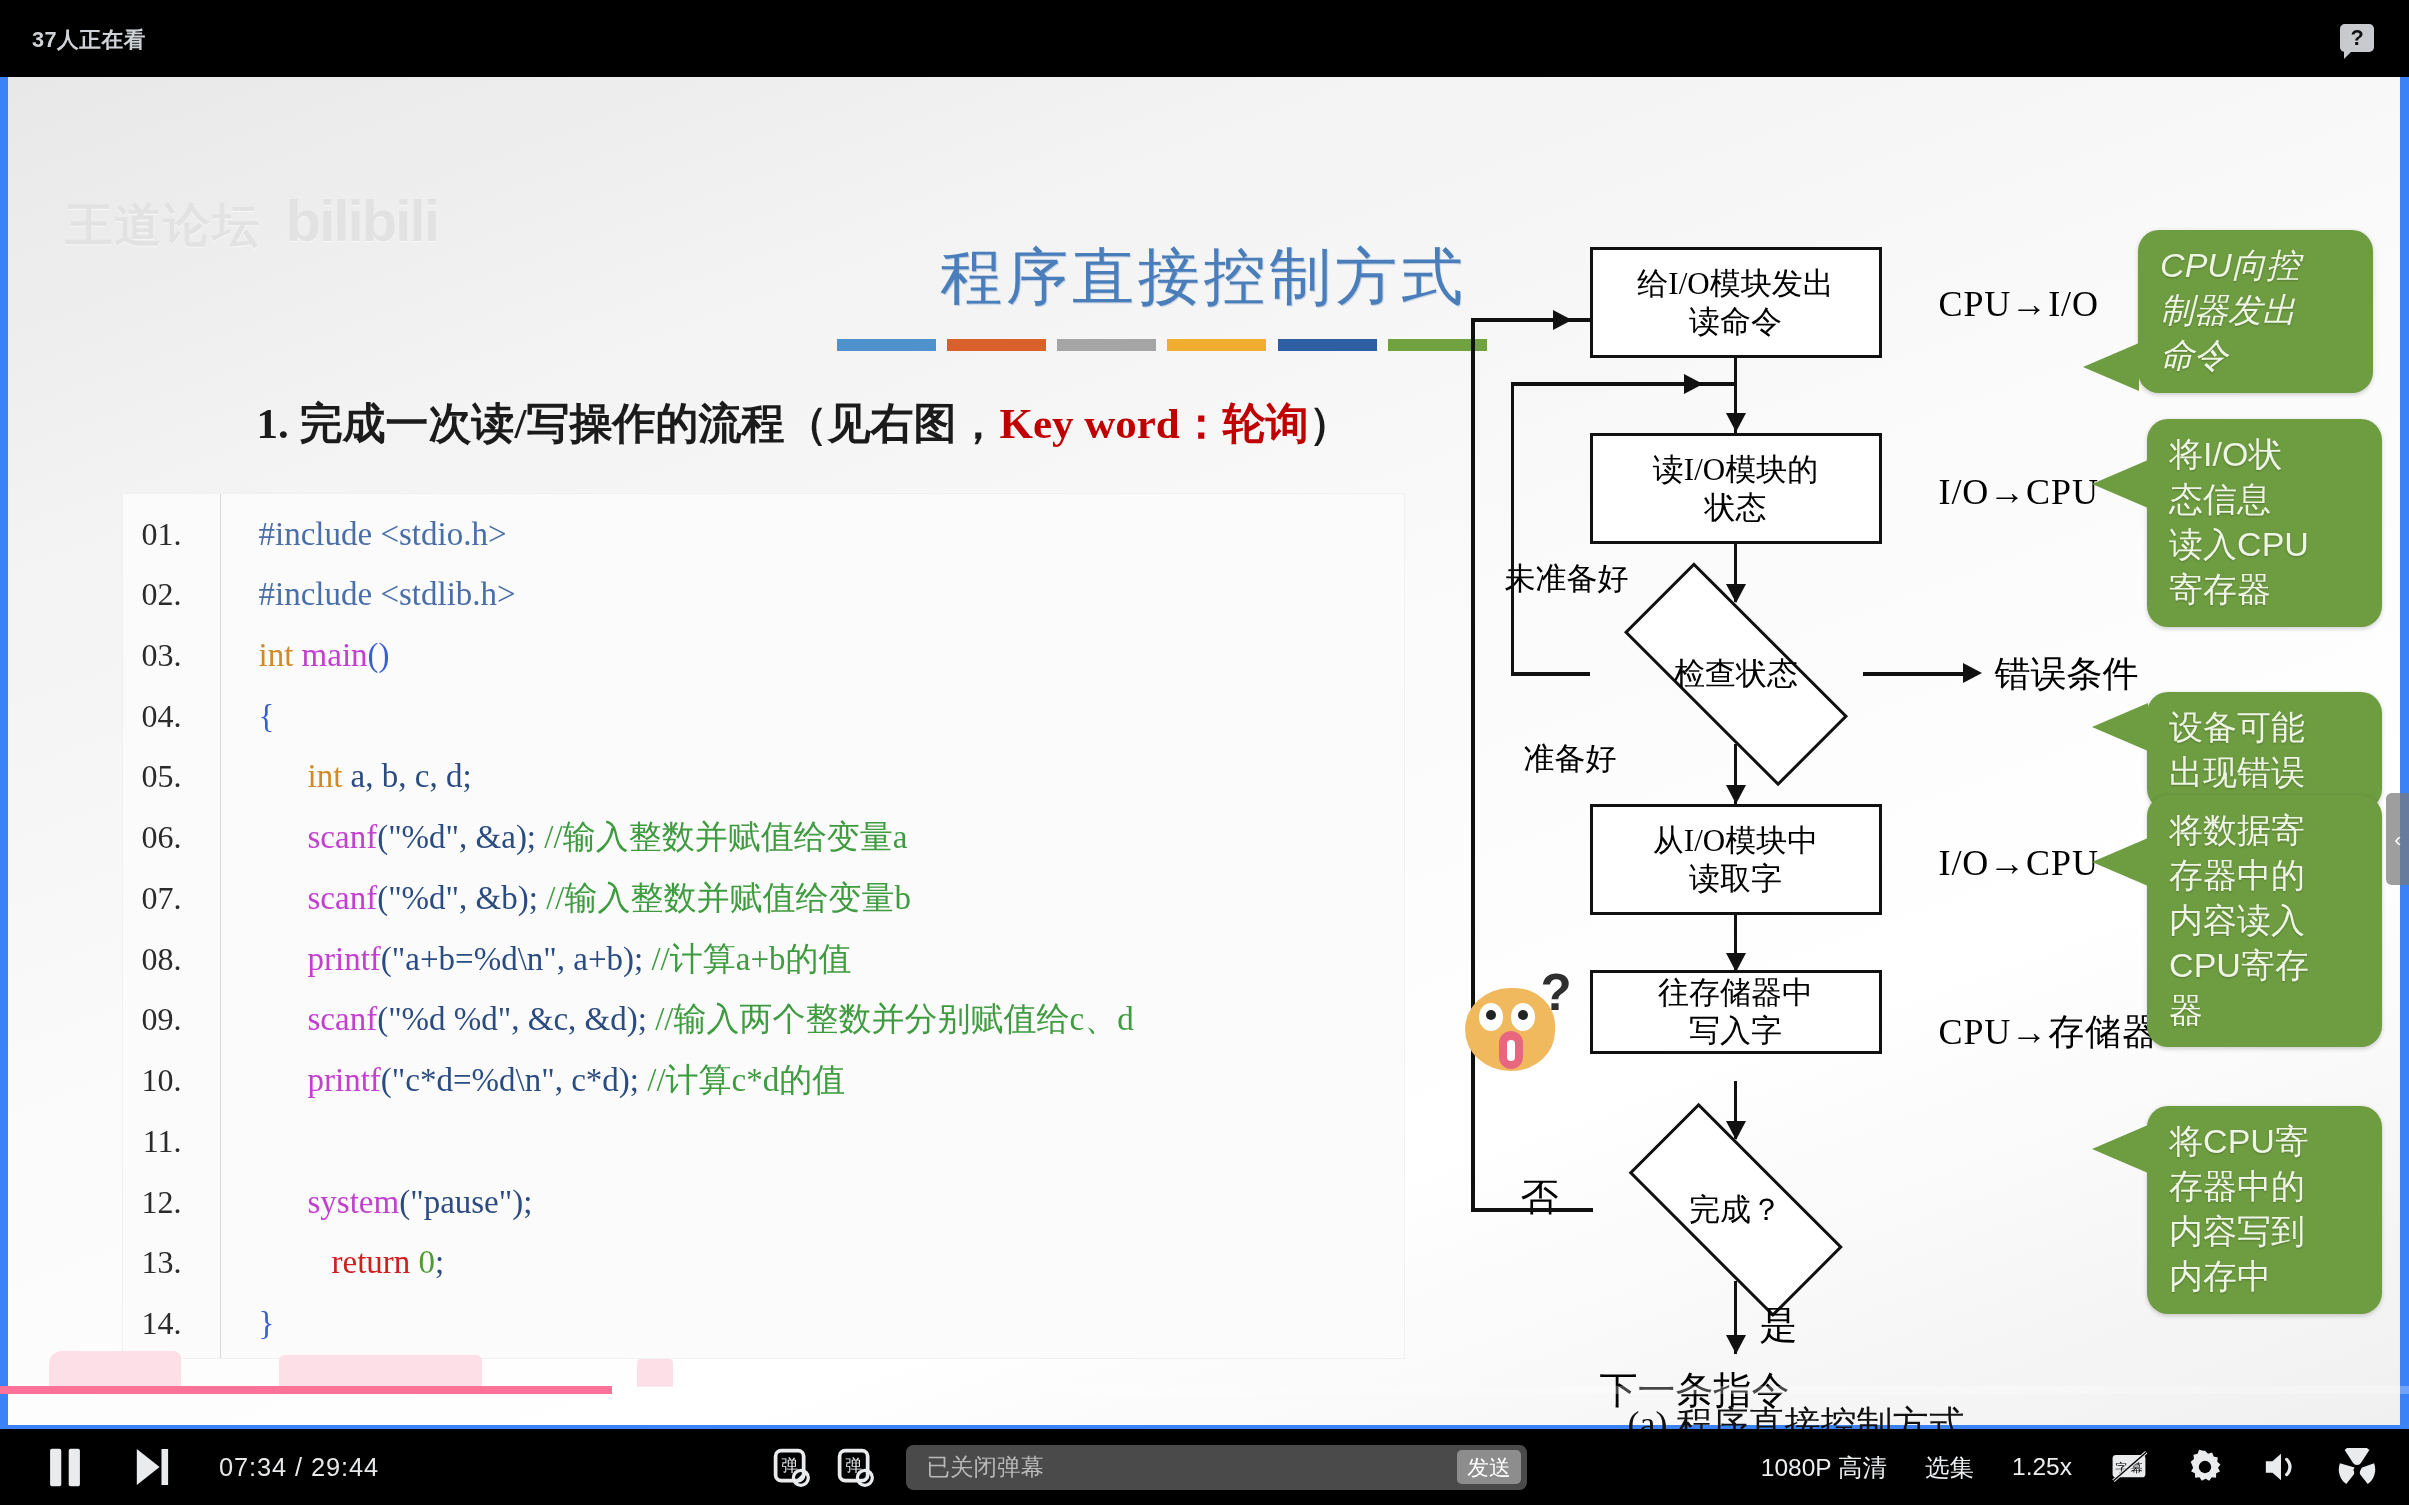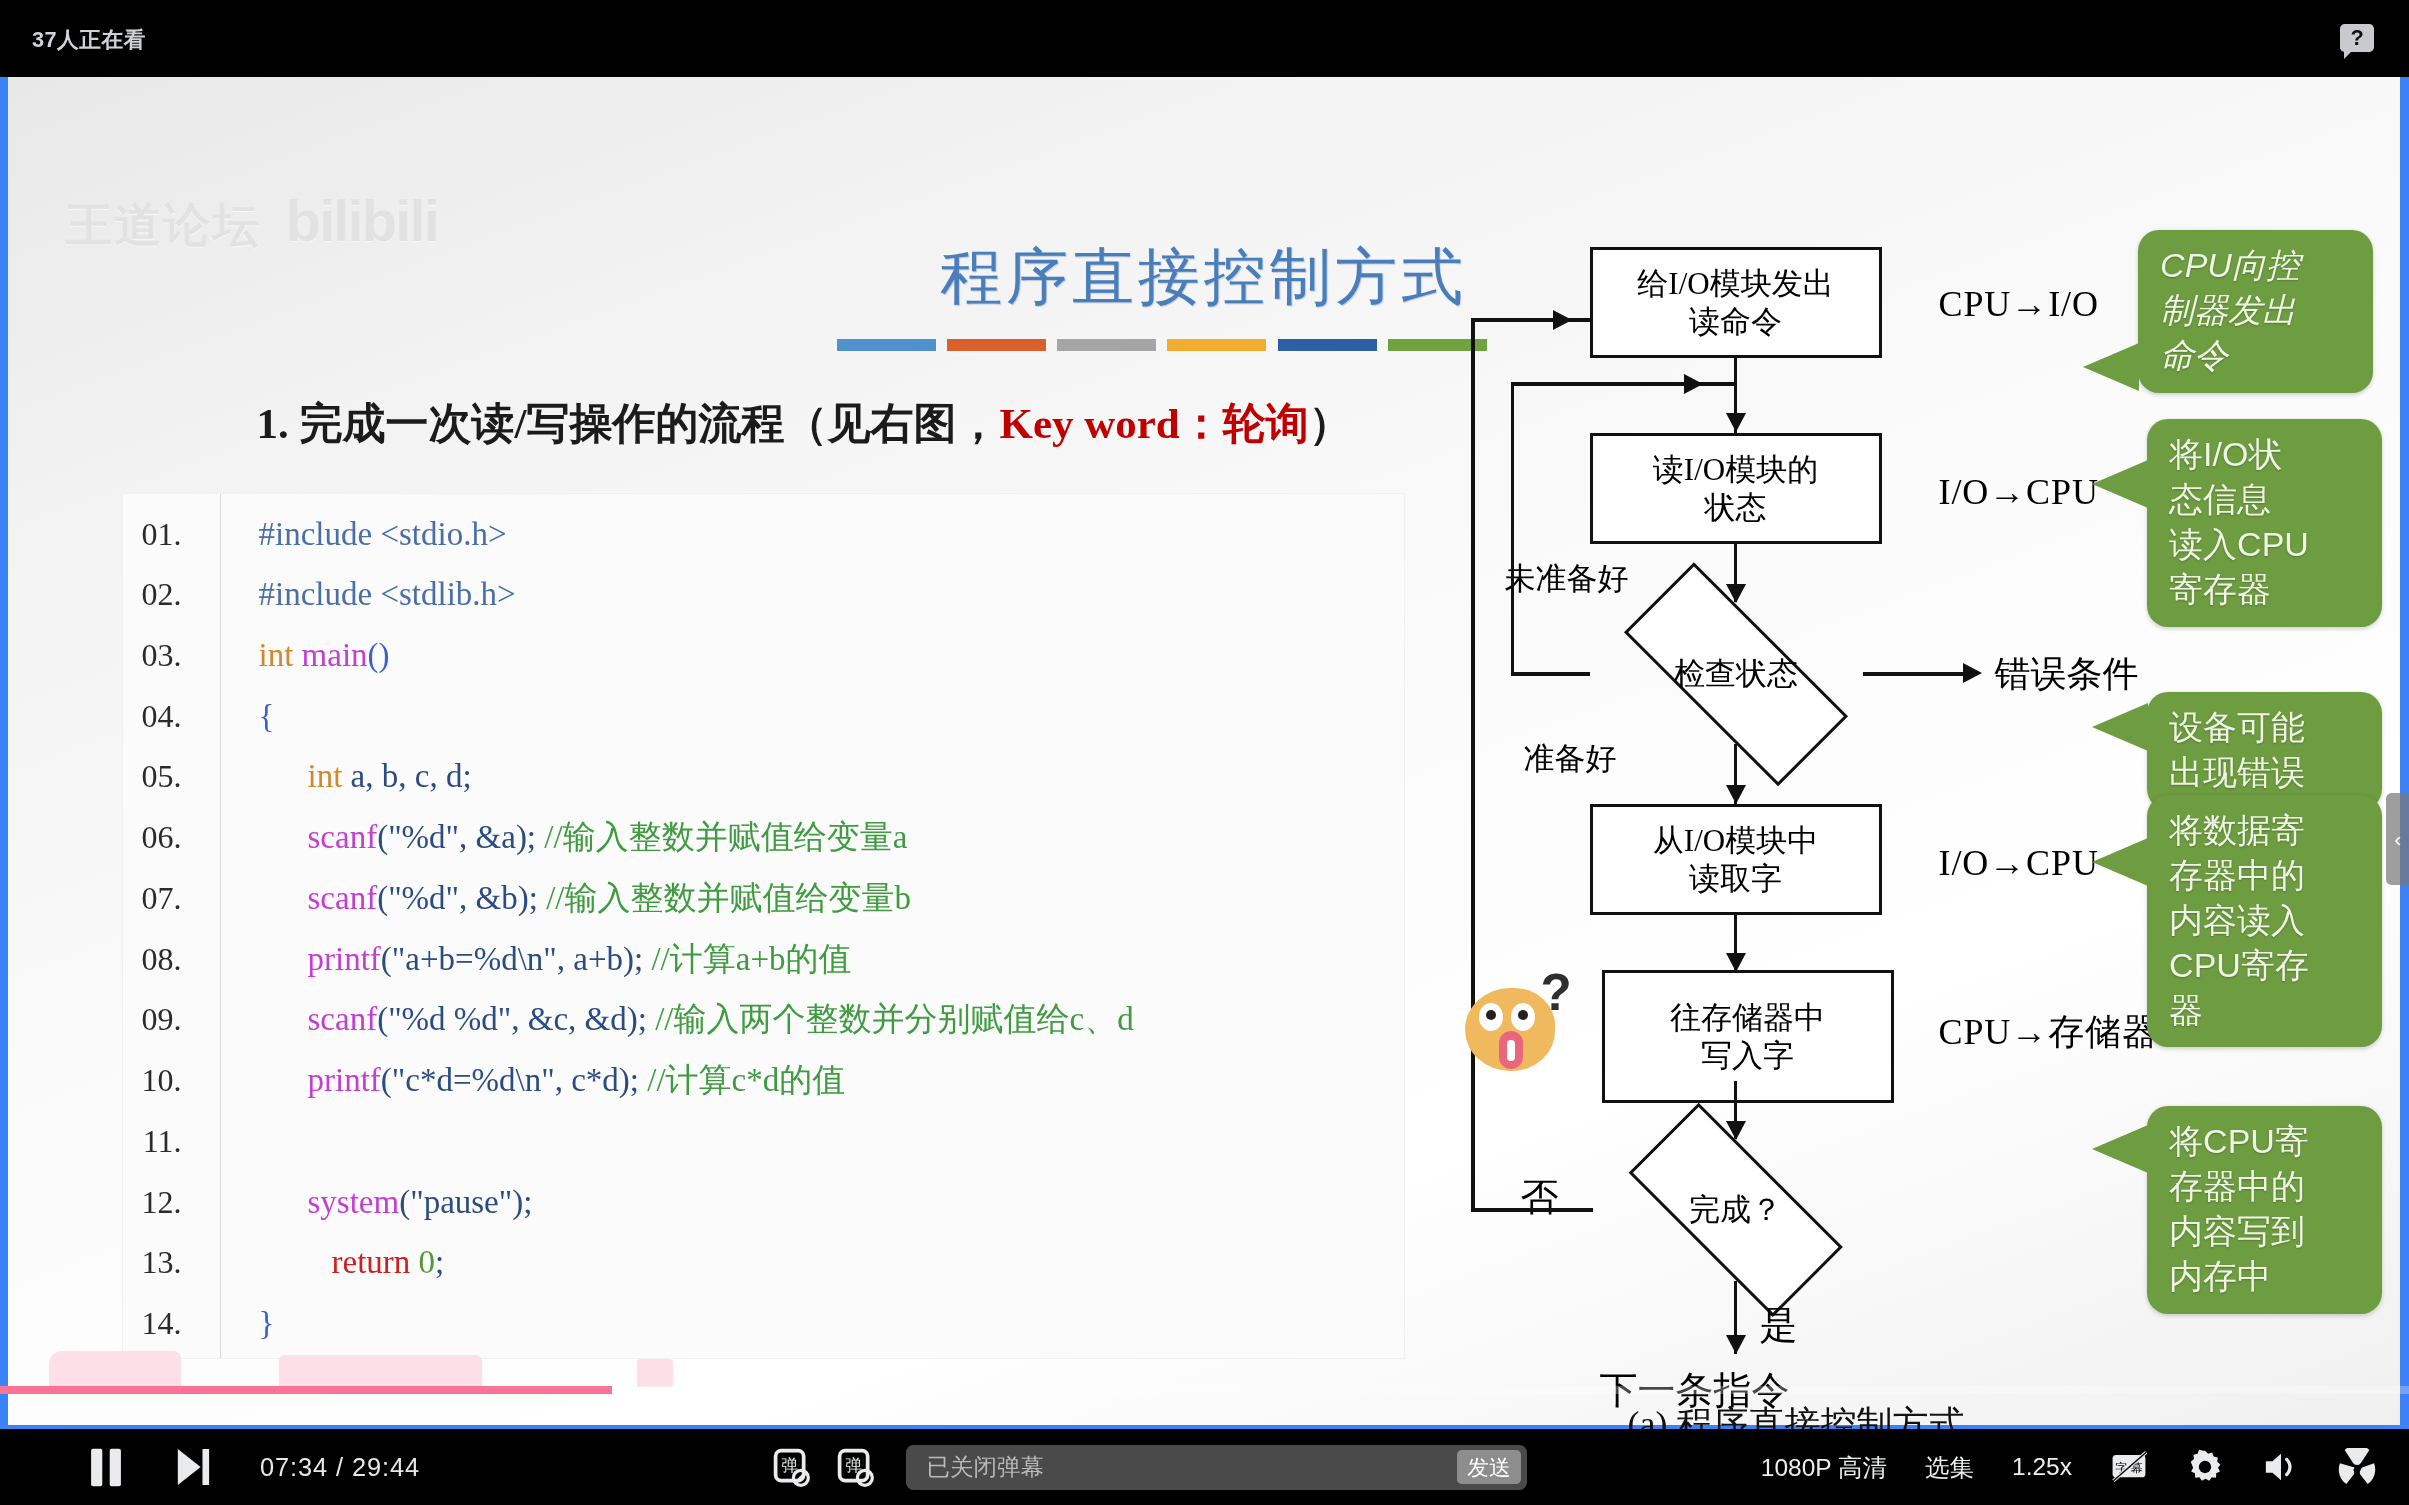--- a/index.html
+++ b/index.html
@@ -165,21 +165,21 @@
   
   #progress-wrap { position: absolute; left: 0; top: 1377px; width: 2410px; height: 17px; }
   #progress-heat { position: absolute; left: 0; bottom: 7.5px; width: 2410px; height: 40px; }
   .heat { position: absolute; bottom: 0; background: #fddfe8; }
   #progress-track { position: absolute; left: 0; bottom: 0; width: 2410px; height: 8.5px; background: rgba(255,255,255,.28); }
   #progress-fill { position: absolute; left: 0; bottom: 0; height: 8.5px; background: #fb7299; }
 
   
   #control-bar {
     position: absolute; left: 0; top: 1429px; width: 2410px; height: 76px; background: #000;
-    display: flex; align-items: center; color: #e4e6e8; padding-left: 41px;
+    display: flex; align-items: center; color: #e4e6e8;
   }
   .ctrl { display: flex; align-items: center; justify-content: center; cursor: default; }
   #btn-pause { margin-left: 38px; width: 53px; height: 49px; }
   #btn-next  { margin-left: 36px; width: 49px; height: 49px; }
   #time-display { margin-left: 43px; font-size: 25.4px; color: #e6e8ea; letter-spacing: 0.9px; white-space: nowrap; }
 
   #danmaku-group { position: absolute; left: 770px; top: 0; height: 76px; display: flex; align-items: center; }
   .dm-icon { width: 43px; height: 43px; margin-right: 21px; }
   #danmaku-input {
     width: 621px; height: 45px; background: #4a4a4a; border-radius: 7.5px;
@@ -329,21 +329,21 @@
 
       <div class="fbox" style="left:141px; top:576px; width:292px; height:111px;">
         <span>从I/O模块中</span>
         <span>读取字</span>
       </div>
       <div class="fside" style="left:490px; top:614px;">I/O→CPU</div>
 
       <div class="fline" style="left:285px; top:687px; width:3.8px; height:55px;"></div>
       <div class="farrow down" style="left:277px; top:725px;"></div>
 
-      <div class="fbox" style="left:153px; top:742px; width:292px; height:133px;">
+      <div class="fbox" style="left:141px; top:742px; width:292px; height:84px;">
         <span>往存储器中</span>
         <span>写入字</span>
       </div>
       <div class="fside" style="left:490px; top:780px;">CPU→存储器</div>
 
       <div class="fline" style="left:285px; top:853px; width:3.8px; height:58px;"></div>
       <div class="farrow down" style="left:277px; top:893px;"></div>
 
       <div class="fdia" style="left:141px; top:911px; width:292px; height:141px;">
         <div class="shape"></div>

